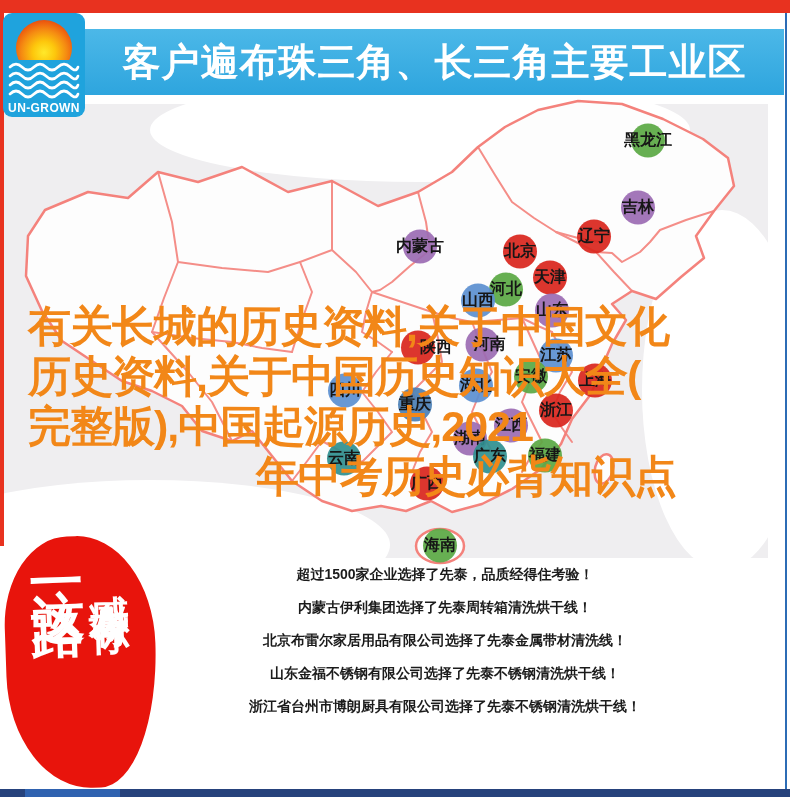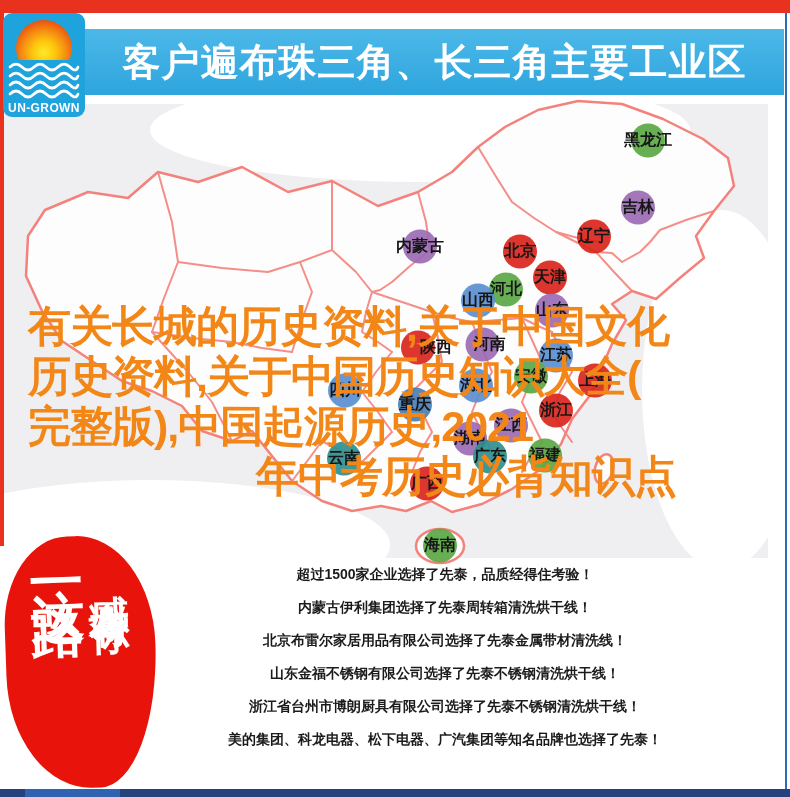--- a/index.html
+++ b/index.html
@@ -144,19 +144,18 @@
     <div class="seal-col seal-left">这一路</div>
     <div class="seal-col seal-right">感谢有你</div>
   </div>
 
   <div class="testimonials">
       <div class="tline">超过1500家企业选择了先泰，品质经得住考验！</div>
       <div class="tline">内蒙古伊利集团选择了先泰周转箱清洗烘干线！</div>
       <div class="tline">北京布雷尔家居用品有限公司选择了先泰金属带材清洗线！</div>
       <div class="tline">山东金福不锈钢有限公司选择了先泰不锈钢清洗烘干线！</div>
       <div class="tline">浙江省台州市博朗厨具有限公司选择了先泰不锈钢清洗烘干线！</div>
-      <div class="tline">美的集团、科龙电器、松下电器、广汽集团等知名品牌也选择了先泰！</div>
     </div>
 
   <div class="bottom-bar"></div>
   <div class="bottom-accent"></div>
 
 </div>
 
 </body></html>

